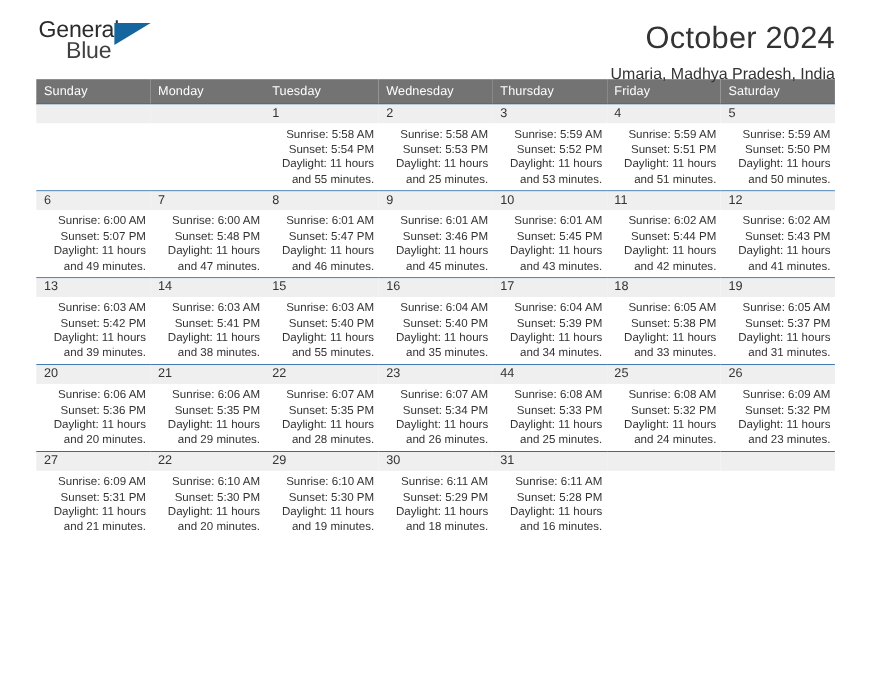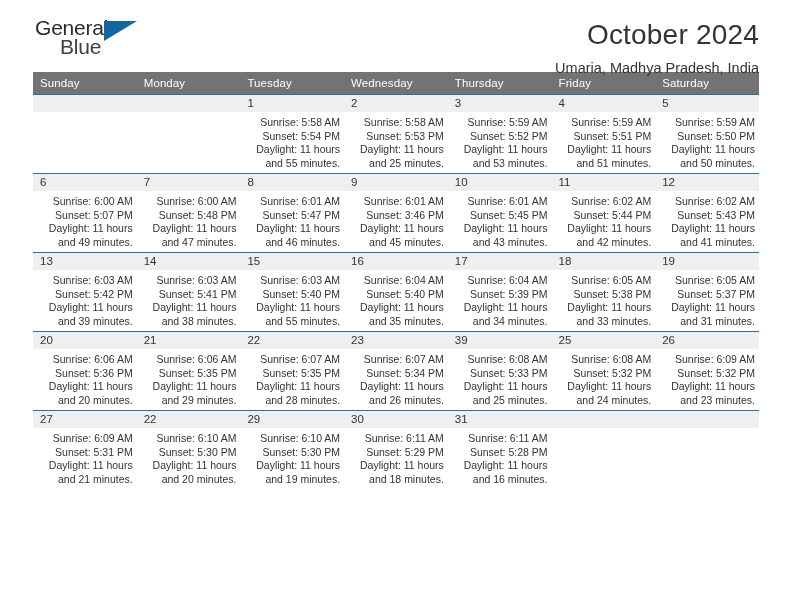--- a/index.html
+++ b/index.html
@@ -442,21 +442,21 @@
               <div class="day-info">
                 <div>Sunrise: 6:07 AM</div>
                 <div>Sunset: 5:34 PM</div>
                 <div>Daylight: 11 hours</div>
                 <div>and 26 minutes.</div>
               </div>
             </div>
           </td>
           <td>
             <div class="day-cell">
-              <div class="day-num-band">39</div>
+              <div class="day-num-band">44</div>
               <div class="day-info">
                 <div>Sunrise: 6:08 AM</div>
                 <div>Sunset: 5:33 PM</div>
                 <div>Daylight: 11 hours</div>
                 <div>and 25 minutes.</div>
               </div>
             </div>
           </td>
           <td>
             <div class="day-cell">

